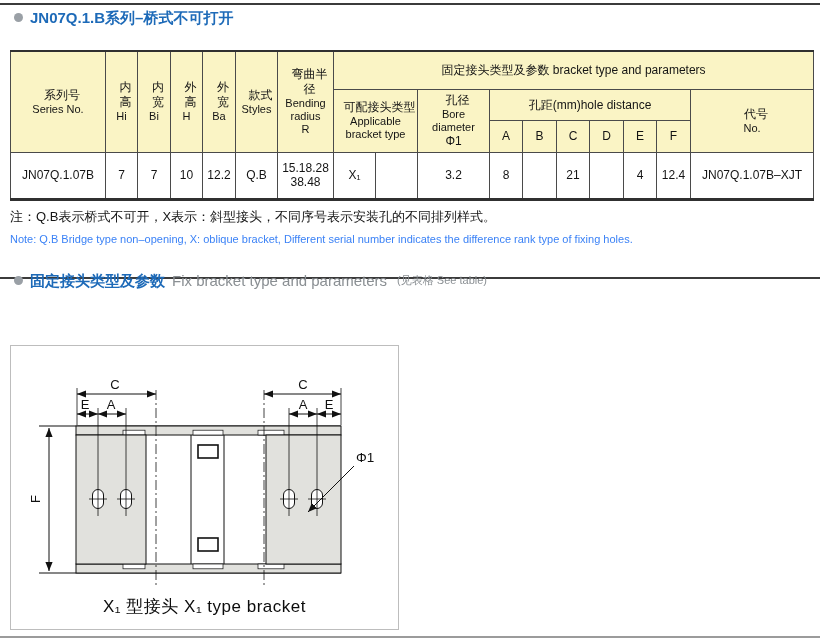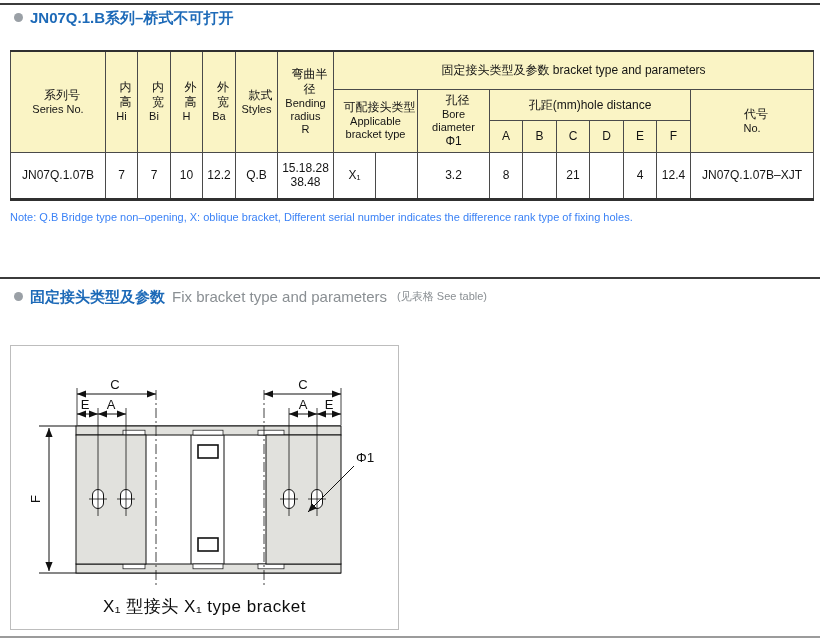--- a/index.html
+++ b/index.html
@@ -154,26 +154,27 @@
         <td>21</td>
         <td></td>
         <td>4</td>
         <td>12.4</td>
         <td>JN07Q.1.07B–XJT</td>
       </tr>
     </tbody>
   </table>
 
   <div class="notes">
+    <div class="note-zh">注：Q.B表示桥式不可开，X表示：斜型接头，不同序号表示安装孔的不同排列样式。</div>
     <div class="note-en">Note: Q.B Bridge type non–opening, X: oblique bracket, Different serial number indicates the difference rank type of fixing holes.</div>
   </div>
 
   <div class="rule mid"></div>
 
-  <div class="sec-title" style="top:287px;">
+  <div class="sec-title" style="top:271px;">
     <span class="bullet"></span>
     <span class="t-zh">固定接头类型及参数</span>
     <span class="t-en">Fix bracket type and parameters</span>
     <span class="t-hint">(见表格 See table)</span>
   </div>
 
   <div class="diagram-box">
     <svg width="389" height="285" viewBox="0 0 389 285">
       <defs>
         <marker id="arr" viewBox="0 0 10 8" markerWidth="9" markerHeight="7.2" refX="10" refY="4" orient="auto-start-reverse" markerUnits="userSpaceOnUse">

